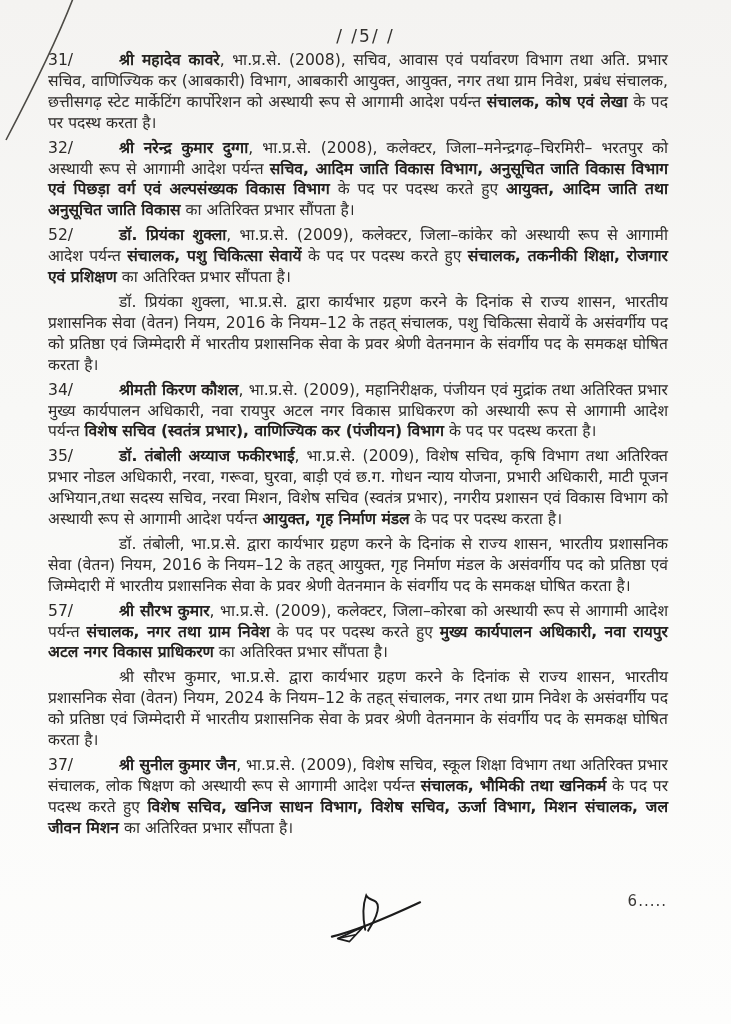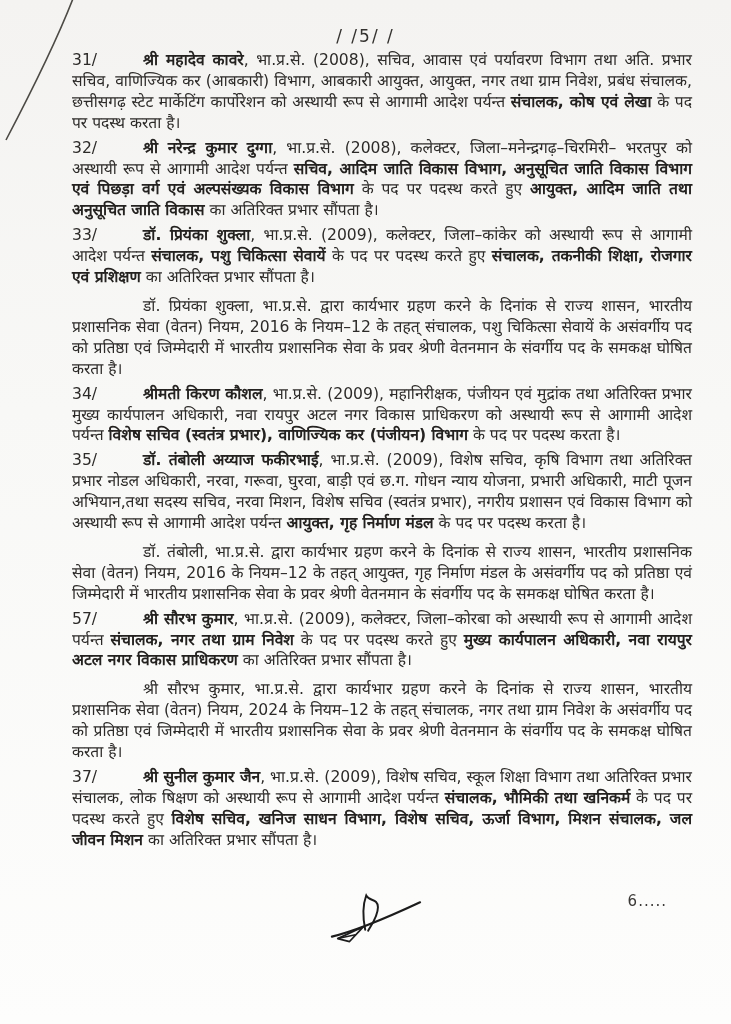--- a/index.html
+++ b/index.html
@@ -25,33 +25,33 @@
     left: 0;
     width: 100%;
     text-align: center;
     font-size: 17px;
     letter-spacing: 2px;
     color: #34322f;
   }
   .doc {
     position: absolute;
     top: 50px;
-    left: 72px;
+    left: 48px;
     width: 620px;
     font-size: 15.6px;
     line-height: 20.9px;
     text-align: justify;
   }
   .para { margin: 0 0 4px 0; }
   .para .num {
     display: inline-block;
     width: 71px;
     vertical-align: baseline;
   }
-  .para.indent { text-indent: 71px; margin-top: 8px; }
+  .para.indent { text-indent: 71px; }
   .b { font-weight: 700; color: #242220; }
   .signature {
     position: absolute;
     top: 886px;
     left: 326px;
     width: 98px;
     height: 64px;
   }
   .page-continuation {
     position: absolute;
@@ -69,21 +69,21 @@
 
   <svg class="corner-line" width="110" height="160" viewBox="0 0 110 160">
     <path d="M74,-4 C 58,38 28,98 6,140" stroke="#4d4b46" stroke-width="1.6" fill="none"></path>
   </svg>
 
   <div class="page-marker">/ /5/ /</div>
 
   <div class="doc">
       <div class="para"><span class="num">31/</span><span class="b">श्री महादेव कावरे</span><span>, भा.प्र.से. (2008), सचिव, आवास एवं पर्यावरण विभाग तथा अति. प्रभार सचिव, वाणिज्यिक कर (आबकारी) विभाग, आबकारी आयुक्त, आयुक्त, नगर तथा ग्राम निवेश, प्रबंध संचालक, छत्तीसगढ़ स्टेट मार्केटिंग कार्पोरेशन को अस्थायी रूप से आगामी आदेश पर्यन्त </span><span class="b">संचालक, कोष एवं लेखा</span><span> के पद पर पदस्थ करता है।</span></div>
       <div class="para"><span class="num">32/</span><span class="b">श्री नरेन्द्र कुमार दुग्गा</span><span>, भा.प्र.से. (2008), कलेक्टर, जिला–मनेन्द्रगढ़–चिरमिरी– भरतपुर को अस्थायी रूप से आगामी आदेश पर्यन्त </span><span class="b">सचिव, आदिम जाति विकास विभाग, अनुसूचित जाति विकास विभाग एवं पिछड़ा वर्ग एवं अल्पसंख्यक विकास विभाग</span><span> के पद पर पदस्थ करते हुए </span><span class="b">आयुक्त, आदिम जाति तथा अनुसूचित जाति विकास</span><span> का अतिरिक्त प्रभार सौंपता है।</span></div>
-      <div class="para"><span class="num">33/</span><span class="b">डॉ. प्रियंका शुक्ला</span><span>, भा.प्र.से. (2009), कलेक्टर, जिला–कांकेर को अस्थायी रूप से आगामी आदेश पर्यन्त </span><span class="b">संचालक, पशु चिकित्सा सेवायें</span><span> के पद पर पदस्थ करते हुए </span><span class="b">संचालक, तकनीकी शिक्षा, रोजगार एवं प्रशिक्षण</span><span> का अतिरिक्त प्रभार सौंपता है।</span></div>
+      <div class="para"><span class="num">52/</span><span class="b">डॉ. प्रियंका शुक्ला</span><span>, भा.प्र.से. (2009), कलेक्टर, जिला–कांकेर को अस्थायी रूप से आगामी आदेश पर्यन्त </span><span class="b">संचालक, पशु चिकित्सा सेवायें</span><span> के पद पर पदस्थ करते हुए </span><span class="b">संचालक, तकनीकी शिक्षा, रोजगार एवं प्रशिक्षण</span><span> का अतिरिक्त प्रभार सौंपता है।</span></div>
       <div class="para indent"><span>डॉ. प्रियंका शुक्ला, भा.प्र.से. द्वारा कार्यभार ग्रहण करने के दिनांक से राज्य शासन, भारतीय प्रशासनिक सेवा (वेतन) नियम, 2016 के नियम–12 के तहत् संचालक, पशु चिकित्सा सेवायें के असंवर्गीय पद को प्रतिष्ठा एवं जिम्मेदारी में भारतीय प्रशासनिक सेवा के प्रवर श्रेणी वेतनमान के संवर्गीय पद के समकक्ष घोषित करता है।</span></div>
       <div class="para"><span class="num">34/</span><span class="b">श्रीमती किरण कौशल</span><span>, भा.प्र.से. (2009), महानिरीक्षक, पंजीयन एवं मुद्रांक तथा अतिरिक्त प्रभार मुख्य कार्यपालन अधिकारी, नवा रायपुर अटल नगर विकास प्राधिकरण को अस्थायी रूप से आगामी आदेश पर्यन्त </span><span class="b">विशेष सचिव (स्वतंत्र प्रभार), वाणिज्यिक कर (पंजीयन) विभाग</span><span> के पद पर पदस्थ करता है।</span></div>
       <div class="para"><span class="num">35/</span><span class="b">डॉ. तंबोली अय्याज फकीरभाई</span><span>, भा.प्र.से. (2009), विशेष सचिव, कृषि विभाग तथा अतिरिक्त प्रभार नोडल अधिकारी, नरवा, गरूवा, घुरवा, बाड़ी एवं छ.ग. गोधन न्याय योजना, प्रभारी अधिकारी, माटी पूजन अभियान,तथा सदस्य सचिव, नरवा मिशन, विशेष सचिव (स्वतंत्र प्रभार), नगरीय प्रशासन एवं विकास विभाग को अस्थायी रूप से आगामी आदेश पर्यन्त </span><span class="b">आयुक्त, गृह निर्माण मंडल</span><span> के पद पर पदस्थ करता है।</span></div>
       <div class="para indent"><span>डॉ. तंबोली, भा.प्र.से. द्वारा कार्यभार ग्रहण करने के दिनांक से राज्य शासन, भारतीय प्रशासनिक सेवा (वेतन) नियम, 2016 के नियम–12 के तहत् आयुक्त, गृह निर्माण मंडल के असंवर्गीय पद को प्रतिष्ठा एवं जिम्मेदारी में भारतीय प्रशासनिक सेवा के प्रवर श्रेणी वेतनमान के संवर्गीय पद के समकक्ष घोषित करता है।</span></div>
       <div class="para"><span class="num">57/</span><span class="b">श्री सौरभ कुमार</span><span>, भा.प्र.से. (2009), कलेक्टर, जिला–कोरबा को अस्थायी रूप से आगामी आदेश पर्यन्त </span><span class="b">संचालक, नगर तथा ग्राम निवेश</span><span> के पद पर पदस्थ करते हुए </span><span class="b">मुख्य कार्यपालन अधिकारी, नवा रायपुर अटल नगर विकास प्राधिकरण</span><span> का अतिरिक्त प्रभार सौंपता है।</span></div>
       <div class="para indent"><span>श्री सौरभ कुमार, भा.प्र.से. द्वारा कार्यभार ग्रहण करने के दिनांक से राज्य शासन, भारतीय प्रशासनिक सेवा (वेतन) नियम, 2024 के नियम–12 के तहत् संचालक, नगर तथा ग्राम निवेश के असंवर्गीय पद को प्रतिष्ठा एवं जिम्मेदारी में भारतीय प्रशासनिक सेवा के प्रवर श्रेणी वेतनमान के संवर्गीय पद के समकक्ष घोषित करता है।</span></div>
       <div class="para"><span class="num">37/</span><span class="b">श्री सुनील कुमार जैन</span><span>, भा.प्र.से. (2009), विशेष सचिव, स्कूल शिक्षा विभाग तथा अतिरिक्त प्रभार संचालक, लोक षिक्षण को अस्थायी रूप से आगामी आदेश पर्यन्त </span><span class="b">संचालक, भौमिकी तथा खनिकर्म</span><span> के पद पर पदस्थ करते हुए </span><span class="b">विशेष सचिव, खनिज साधन विभाग, विशेष सचिव, ऊर्जा विभाग, मिशन संचालक, जल जीवन मिशन</span><span> का अतिरिक्त प्रभार सौंपता है।</span></div>
     </div>
 
   <svg class="signature" viewBox="0 0 100 64">

